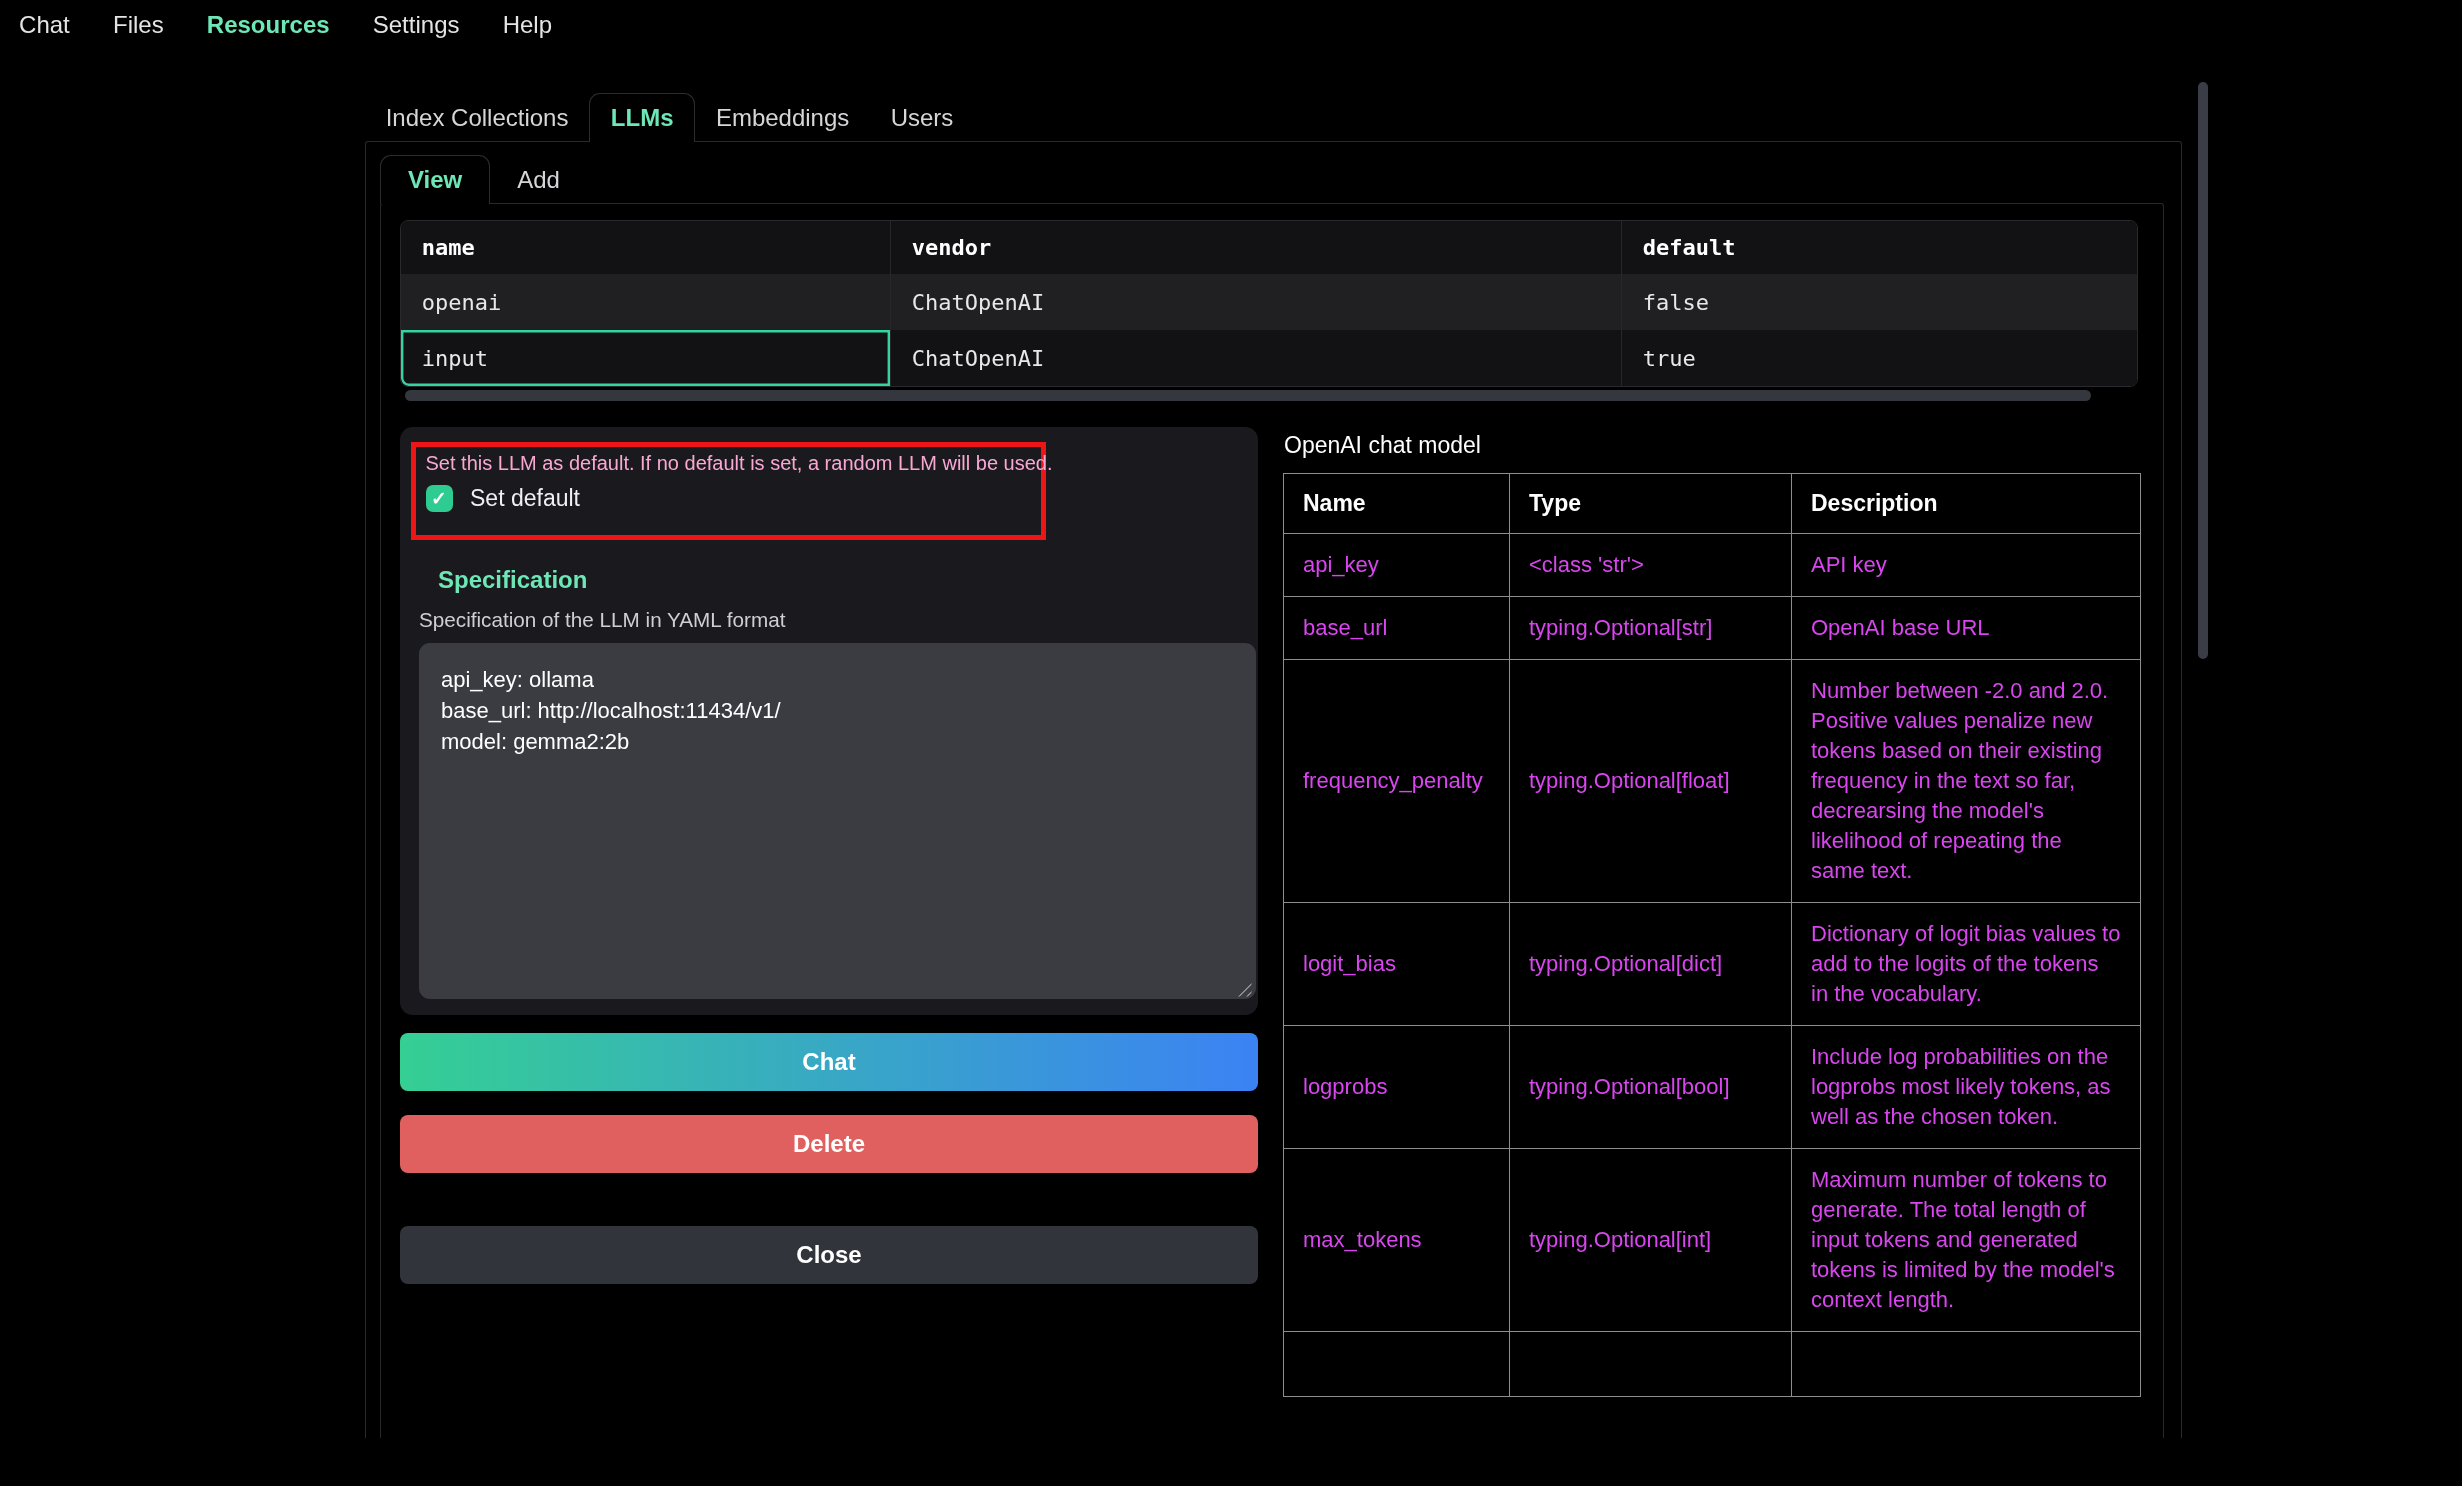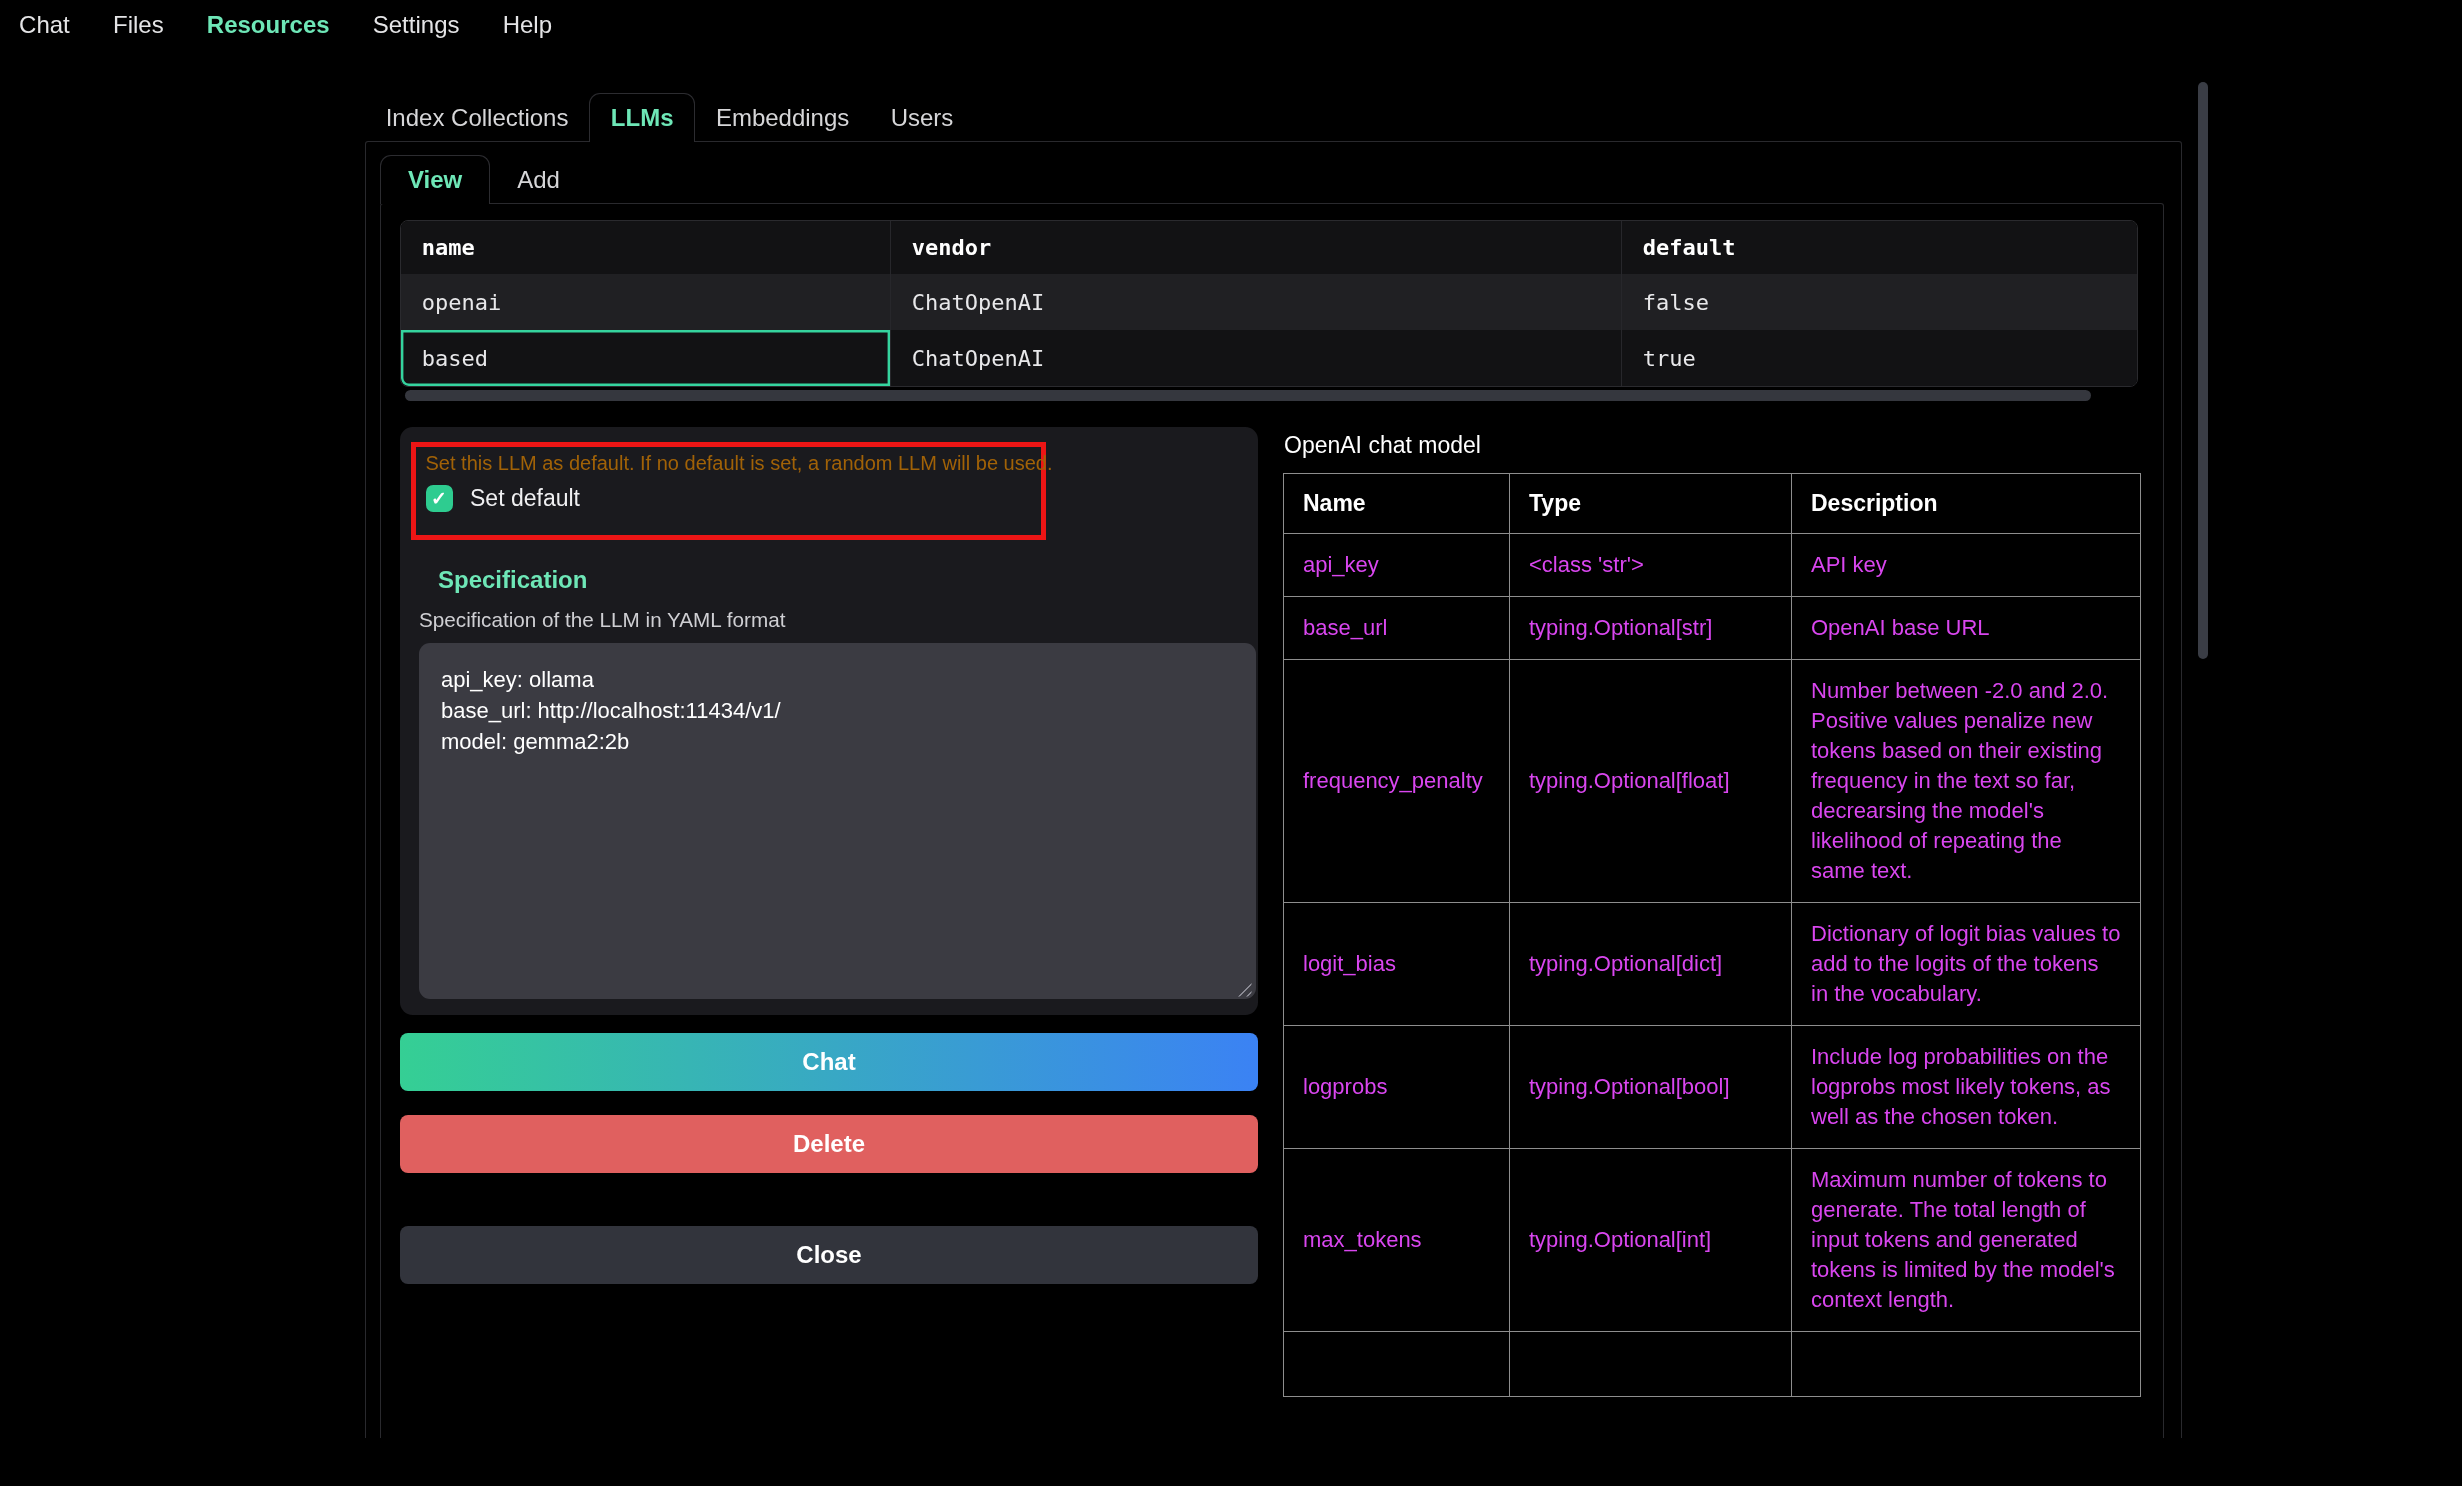--- a/index.html
+++ b/index.html
@@ -45,21 +45,21 @@
   .lcell+.lcell{border-left:0.8px solid #27272b;}
   .lcell.selected{box-shadow:inset 0 0 0 2.4px #35d39e;border-radius:0 0 0 8px;}
 
   .hscroll-thumb{left:405px;top:390px;width:1686px;height:11px;border-radius:5.6px;background:#35373e;}
   .vscroll-thumb{left:2198px;top:82px;width:10.3px;height:577px;border-radius:5.6px;background:#3a3d45;}
 
   
   .detail-bg{left:400px;top:427px;width:858px;height:588px;background:#1a1a1e;border-radius:12.7px;}
   .default-box{left:411px;top:442px;width:635px;height:98px;border:5.6px solid #ed1515;
     box-sizing:border-box;padding:4.8px 9.5px;}
-  .default-note{font-size:20px;color:#a16207;white-space:nowrap;}
+  .default-note{font-size:20px;color:#f9a8d4;white-space:nowrap;}
   .checkbox-row{display:flex;align-items:center;margin-top:10.3px;gap:17.5px;cursor:pointer;}
   .checkbox{width:27px;height:27px;border-radius:7.1px;background:#2ecc90;display:flex;
     align-items:center;justify-content:center;color:#fff;font-size:19px;font-weight:bold;}
   .checkbox-label{font-size:23px;color:#f0f0f2;}
 
   .spec-heading{left:438px;top:566px;font-size:24px;font-weight:bold;color:#6ee7b7;}
   .spec-sublabel{left:419px;top:608px;font-size:20.7px;color:#cfcfd3;}
 
   .yaml-area{left:419px;top:643px;width:837px;height:356px;box-sizing:border-box;
     background:#3b3b42;border:none;border-radius:11px;resize:none;outline:none;
@@ -121,21 +121,21 @@
       <div class="lcell c0">name</div>
       <div class="lcell c1">vendor</div>
       <div class="lcell c2">default</div>
     </div>
     <div class="lrow r0">
       <div class="lcell c0">openai</div>
       <div class="lcell c1">ChatOpenAI</div>
       <div class="lcell c2">false</div>
     </div>
     <div class="lrow r1">
-      <div class="lcell c0 selected">based</div>
+      <div class="lcell c0 selected">input</div>
       <div class="lcell c1">ChatOpenAI</div>
       <div class="lcell c2">true</div>
     </div>
   </div>
 <div class="abs hscroll-thumb"></div>
 <div class="abs vscroll-thumb"></div>
 
 <div class="abs detail-bg"></div>
 
 <div class="abs default-box">

